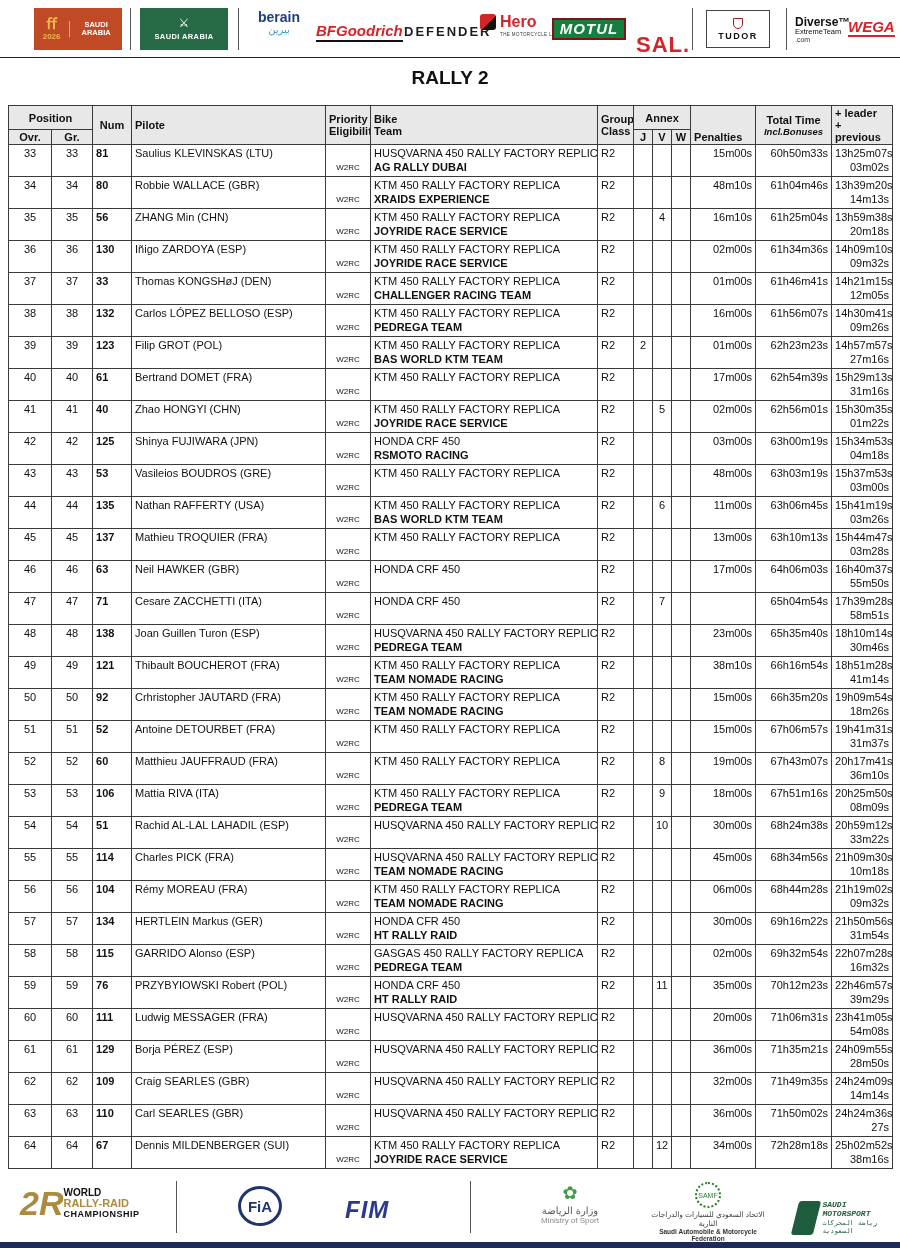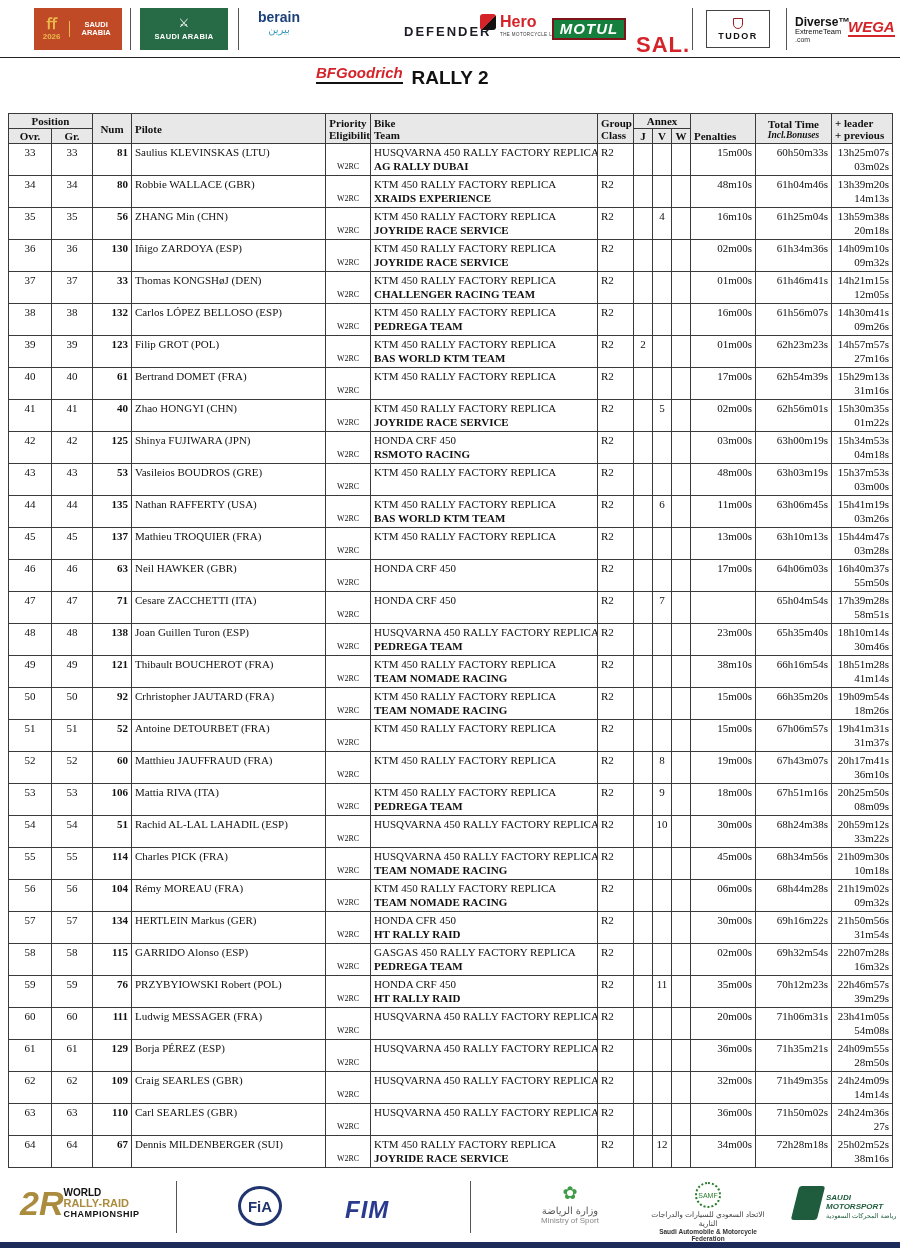--- a/index.html
+++ b/index.html
@@ -13,21 +13,21 @@
   .dakar-box { left:34px; width:88px; height:42px; background:#c14a26; display:flex; align-items:center; }
   .dakar-left { width:40%; text-align:center; color:#e9b94d; font-weight:bold; font-size:8px; line-height:1.1; }
   .dakar-glyph { font-size:15px; }
   .dakar-right { width:60%; border-left:1px solid #e9b94d; color:#fff; font-weight:bold; font-size:7.5px; text-align:center; line-height:1.1; }
   .saudi-box { left:140px; width:88px; height:42px; background:#266b45; display:flex; flex-direction:column; align-items:center; justify-content:center; color:#fff; }
   .saudi-emblem { font-size:12px; line-height:1; }
   .saudi-label { font-size:7.5px; font-weight:bold; margin-top:3px; letter-spacing:.4px; }
   .berain { left:248px; width:62px; text-align:center; top:10px; }
   .berain-latin { color:#1b3f7a; font-weight:bold; font-size:14px; line-height:1; }
   .berain-ar { color:#3a9ab8; font-size:10px; line-height:1.1; }
-  .bfg { left:316px; top:22px; color:#d5232a; font-weight:bold; font-style:italic; font-size:15px; border-bottom:2px solid #111; padding-bottom:1px;margin-top:42px; }
+  .bfg { left:316px; top:22px; color:#d5232a; font-weight:bold; font-style:italic; font-size:15px; border-bottom:2px solid #111; padding-bottom:1px; }
   .defender { left:404px; top:24px; color:#1c1c24; font-weight:bold; font-size:13px; letter-spacing:2px;text-align:center; }
   .hero { left:480px; top:14px; display:flex; align-items:flex-start; }
   .hero-mark { width:16px; height:16px; background:linear-gradient(135deg,#d5232a 55%, #111 55%); border-radius:3px; margin-right:4px; }
   .hero-text { color:#d5232a; font-weight:bold; font-size:16px; line-height:1; }
   .hero-tag { font-size:4.5px; color:#333; letter-spacing:.4px; margin-top:2px; }
   .motul { left:552px; top:18px; width:74px; height:22px; background:#15803d; border:2px solid #7e1418; color:#fff; font-weight:bold; font-style:italic; font-size:15px; text-align:center; line-height:18px; letter-spacing:1px; }
   .sal { left:636px; top:32px; color:#d5232a; font-weight:bold; font-size:22px; letter-spacing:1px; }
   .tudor-box { left:706px; top:10px; width:64px; height:38px; border:1px solid #444; display:flex; flex-direction:column; align-items:center; justify-content:center; }
   .tudor-shield { width:10px; height:11px; border:1.5px solid #9d1d27; border-radius:0 0 5px 5px; }
   .tudor-label { font-size:9px; font-weight:bold; letter-spacing:1.5px; color:#111; margin-top:2px; }
@@ -36,33 +36,33 @@
   .diverse-l2 { font-size:7.5px; }
   .diverse-l3 { font-size:7px; color:#333; }
   .wega { left:848px; top:18px; color:#d5232a; font-weight:bold; font-style:italic; font-size:15px; border-bottom:2px solid #d5232a; }
 
   
   .title-block { text-align:center; padding-top:9px; }
   .title { font-size:19px; font-weight:bold; color:#111; }
   .subtitle { font-size:15px; font-weight:bold; color:#111; margin-top:7px; }
 
   
-  table.results { border-collapse:collapse; margin:24px auto 0 8px; width:884px; table-layout:fixed;font-family:Liberation Serif, serif; }
+  table.results { border-collapse:collapse; margin:16px auto 0 8px; width:884px; table-layout:fixed; }
   table.results th, table.results td { border:1px solid #3a3a3a; font-size:11px; color:#111; overflow:hidden; }
   thead th { background:#e8e8e8; font-weight:bold; padding:1px 3px; }
   thead .sub th { height:13px; }
   th.al { text-align:left; } th.ac { text-align:center; } th.ar { text-align:left; }
   th.vb { vertical-align:bottom; }
   .hdr-small { font-size:9px; }
   .hdr-italic { font-style:italic; font-size:9.5px; font-weight:bold; }
   tbody td { height:31px; vertical-align:top; padding:1px 3px; }
   .l1 { height:15px; line-height:14px; white-space:nowrap; }
   .l2 { height:14px; line-height:13px; white-space:nowrap; }
   .tc { text-align:center; } .tr { text-align:right; } .tl { text-align:left; }
-  .num-cell { font-weight:bold; text-align:right; }
+  .num-cell { font-weight:bold; text-align:left; }
   .prio { font-size:8px; text-align:center; }
   .team { font-weight:bold; }
   td.annex-c { padding:1px 0; }
 
   
   .footer { position:absolute; left:0; bottom:8px; width:900px; height:62px; }
   .f-item { position:absolute; }
   .fdiv { position:absolute; width:1px; height:52px; top:3px; background:#555; }
   .wrr { left:20px; top:6px; display:flex; align-items:center; }
   .wrr-mark { color:#ab8c3e; font-size:34px; font-weight:bold; font-style:italic; }
@@ -73,21 +73,21 @@
   .fia { left:238px; top:8px; width:44px; height:40px; border:3px solid #20356e; border-radius:50%; color:#20356e; font-weight:bold; font-size:15px; display:flex; align-items:center; justify-content:center; }
   .fim { left:345px; top:18px; color:#2a3b8f; font-weight:bold; font-style:italic; font-size:24px; letter-spacing:1px; }
   .ministry { left:520px; top:6px; text-align:center; width:100px; }
   .ministry-flower { color:#3f9c46; font-size:18px; line-height:1; }
   .ministry-ar { font-size:10px; color:#555; margin-top:3px; }
   .ministry-en { font-size:8px; color:#888; }
   .samf { left:648px; top:4px; text-align:center; width:120px; }
   .samf-ring { width:26px; height:26px; margin:0 auto; border:2px dotted #2a7d2e; border-radius:50%; color:#2a7d2e; font-size:7px; line-height:24px; }
   .samf-ar { font-size:7.5px; color:#444; margin-top:2px; }
   .samf-en { font-size:6.5px; font-weight:bold; color:#333; }
-  .smotor { left:795px; top:8px; display:flex; align-items:flex-end; }
+  .smotor { left:795px; top:23px; display:flex; align-items:flex-end;font-family:Liberation Mono, monospace; }
   .smotor-mark { width:26px; height:34px; background:#1f5c3d; transform:skewX(-14deg); margin-right:5px; border-radius:3px; }
   .smotor-l1 { font-size:8px; font-weight:bold; font-style:italic; color:#1f5c3d; line-height:1.1; }
   .smotor-ar { font-size:6.5px; color:#1f5c3d; }
   .bottom-bar { position:absolute; left:0; bottom:0; width:900px; height:6px; background:#1c2b5a; }
 </style>
 </head>
 <body>
 
 <div id="page">
 

